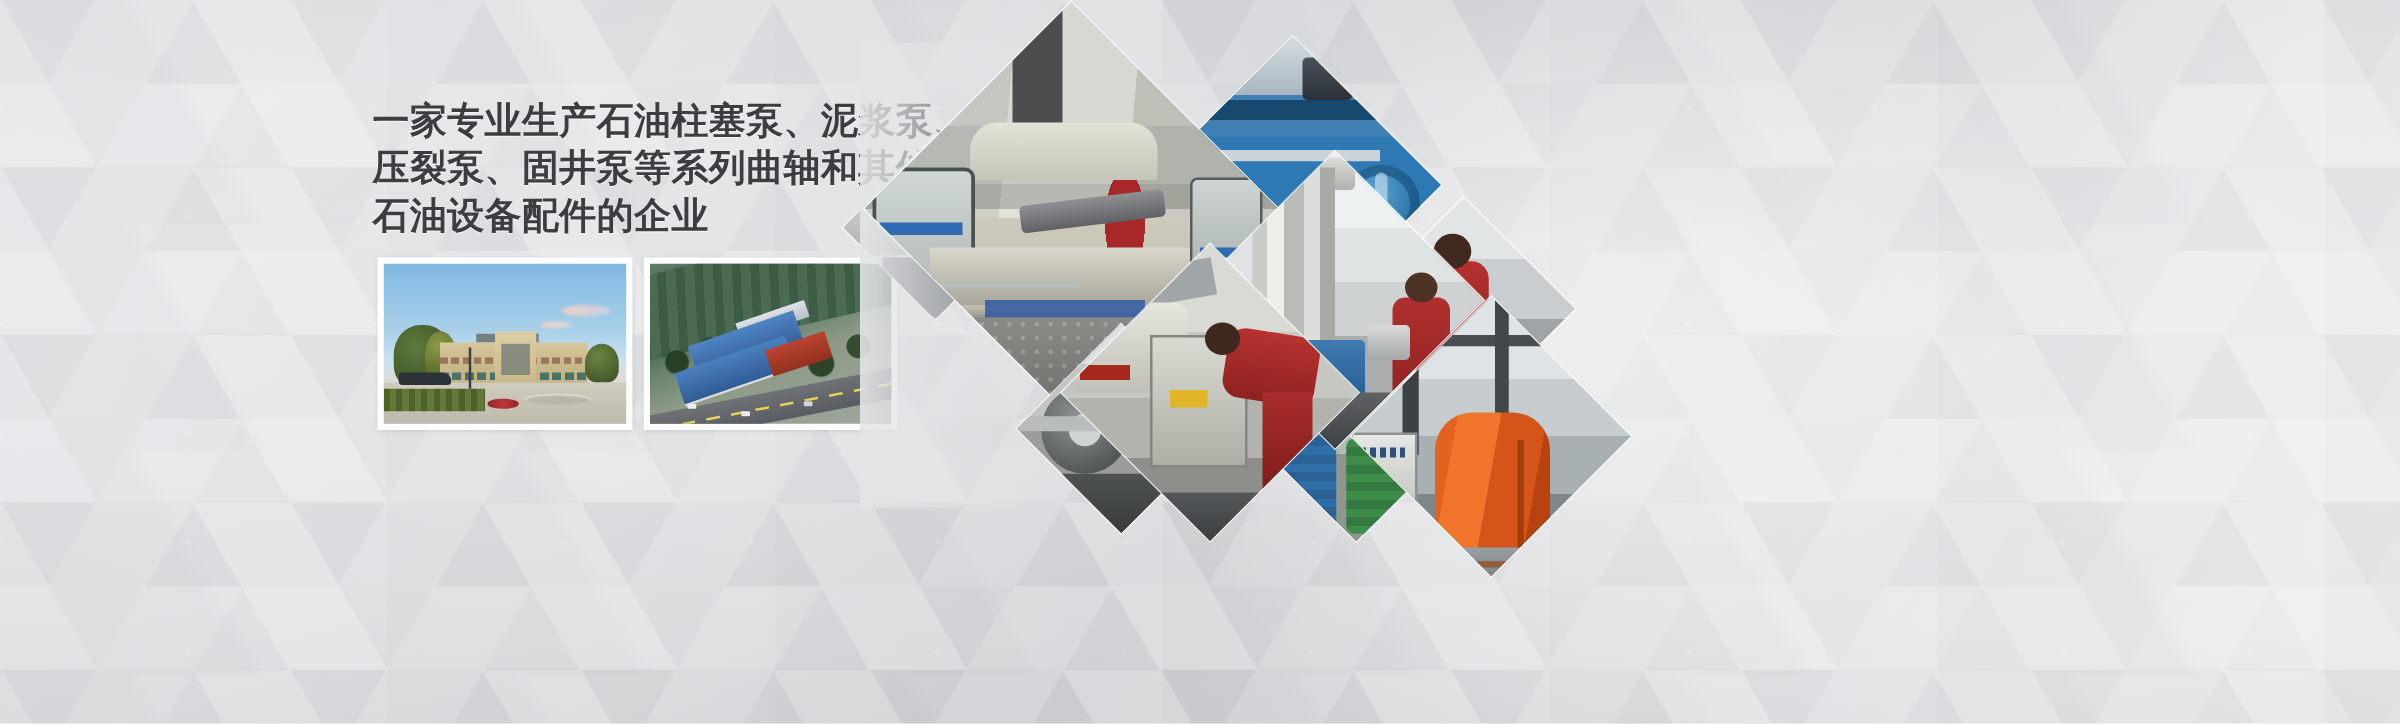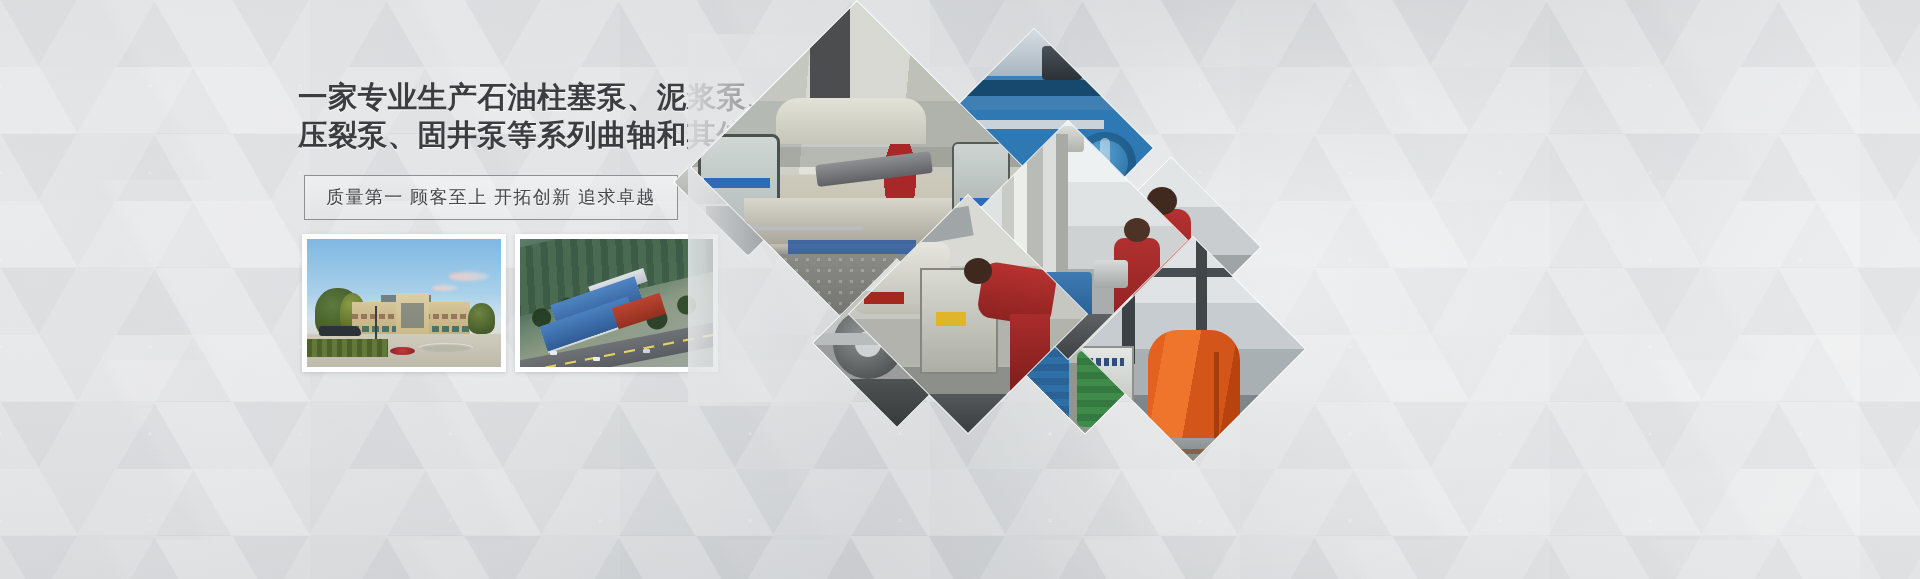--- a/index.html
+++ b/index.html
@@ -279,25 +279,23 @@
   <div class="tex"></div>
   <div class="tex2"></div>
   <div class="glow"></div>
   <div class="vig"></div>
 
   <div class="left">
 
     <div class="headline">
       <div>一家专业生产石油柱塞泵、泥浆泵、</div>
       <div>压裂泵、固井泵等系列曲轴和其他</div>
-    </div>
-
-    <div class="sloganbox">
-      <div class="slogan">质量第一  顾客至上  开拓创新  追求卓越</div>
-    </div>
+      <div>石油设备配件的企业</div>
+    </div>
+
 
     <div class="photos">
 
       <div class="photo">
         <div class="inner ph1">
           <div class="cloud"></div>
           <div class="cloud b"></div>
           <div class="tree"></div>
           <div class="tree2"></div>
           <div class="roofline"></div>

